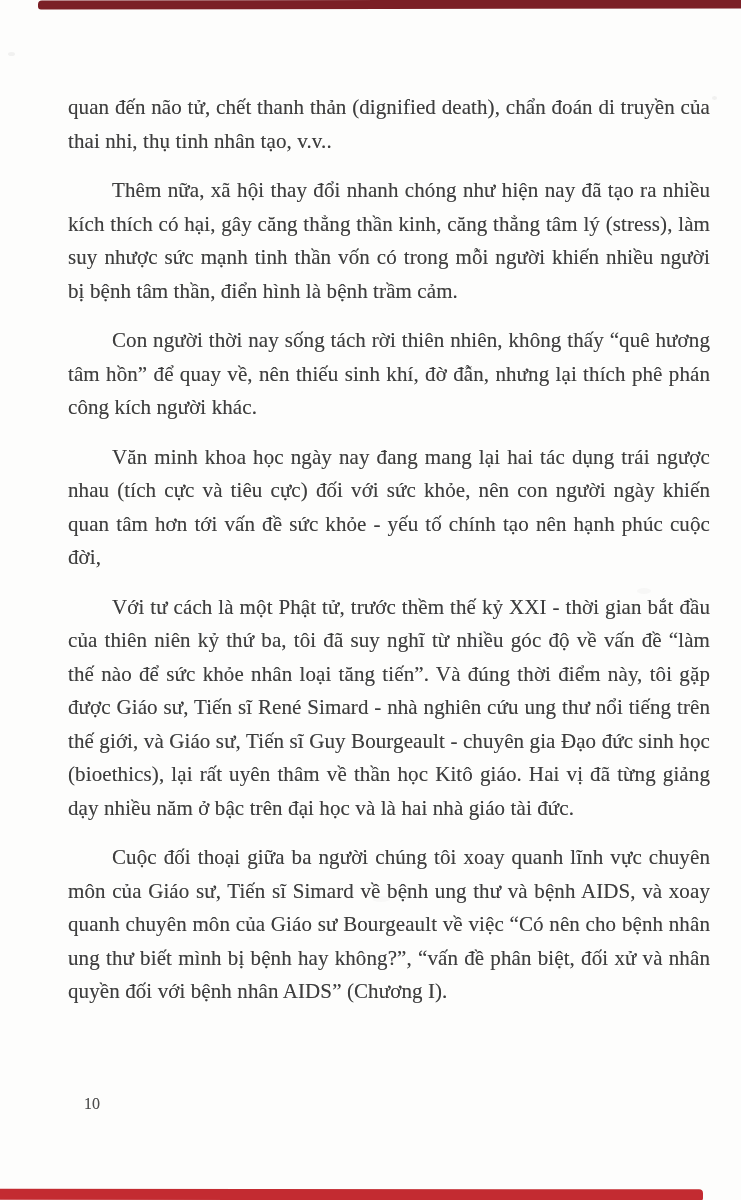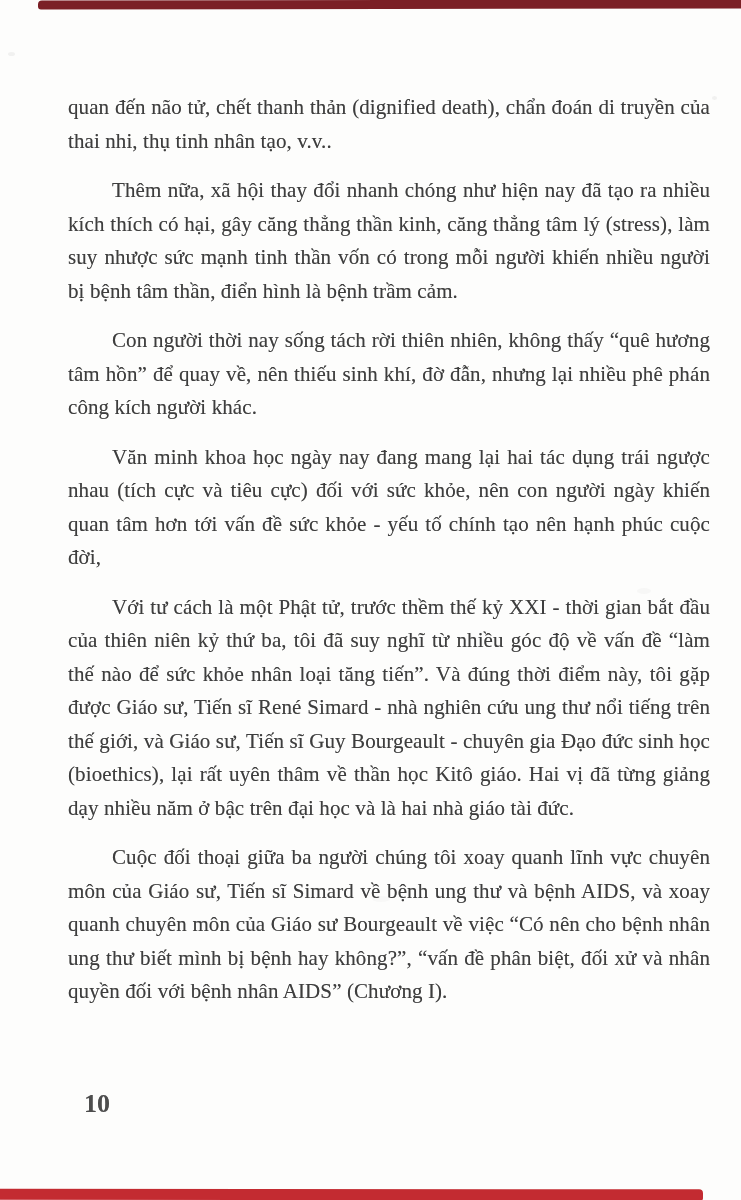--- a/index.html
+++ b/index.html
@@ -52,25 +52,24 @@
     margin: 0 0 16px 0;
     text-indent: 44px;
   }
   .para.no-indent {
     text-indent: 0;
   }
   .page-number {
     position: absolute;
     left: 84px;
     top: 1090px;
-    font-size: 26px;
+    font-size: 16px;
     line-height: 28px;
     color: #4d4d4d;
     text-shadow: 0 0 0.6px rgba(77,77,77,0.4);
-    font-weight: bold;
   }
   
   .speck {
     position: absolute;
     background: #9a9a9a;
     border-radius: 50%;
     z-index: 2;
   }
   .speck-1 { left: 8px;   top: 52px;  width: 7px; height: 4px; opacity: 0.12; }
   .speck-2 { left: 158px; top: 3px;   width: 10px; height: 5px; opacity: 0.08; }
@@ -87,21 +86,21 @@
 
   <div class="speck speck-1"></div>
   <div class="speck speck-2"></div>
   <div class="speck speck-3"></div>
   <div class="speck speck-4"></div>
   <div class="speck speck-5"></div>
 
   <main class="text-block" style="color: rgb(62, 62, 62);">
     <p class="para no-indent">quan đến não tử, chết thanh thản (dignified death), chẩn đoán di truyền của thai nhi, thụ tinh nhân tạo, v.v..</p>
     <p class="para">Thêm nữa, xã hội thay đổi nhanh chóng như hiện nay đã tạo ra nhiều kích thích có hại, gây căng thẳng thần kinh, căng thẳng tâm lý (stress), làm suy nhược sức mạnh tinh thần vốn có trong mỗi người khiến nhiều người bị bệnh tâm thần, điển hình là bệnh trầm cảm.</p>
-    <p class="para">Con người thời nay sống tách rời thiên nhiên, không thấy “quê hương tâm hồn” để quay về, nên thiếu sinh khí, đờ đẫn, nhưng lại nhiều phê phán công kích người khác.</p>
+    <p class="para">Con người thời nay sống tách rời thiên nhiên, không thấy “quê hương tâm hồn” để quay về, nên thiếu sinh khí, đờ đẫn, nhưng lại thích phê phán công kích người khác.</p>
     <p class="para">Văn minh khoa học ngày nay đang mang lại hai tác dụng trái ngược nhau (tích cực và tiêu cực) đối với sức khỏe, nên con người ngày khiến quan tâm hơn tới vấn đề sức khỏe - yếu tố chính tạo nên hạnh phúc cuộc đời,</p>
     <p class="para">Với tư cách là một Phật tử, trước thềm thế kỷ XXI - thời gian bắt đầu của thiên niên kỷ thứ ba, tôi đã suy nghĩ từ nhiều góc độ về vấn đề “làm thế nào để sức khỏe nhân loại tăng tiến”. Và đúng thời điểm này, tôi gặp được Giáo sư, Tiến sĩ René Simard - nhà nghiên cứu ung thư nổi tiếng trên thế giới, và Giáo sư, Tiến sĩ Guy Bourgeault - chuyên gia Đạo đức sinh học (bioethics), lại rất uyên thâm về thần học Kitô giáo. Hai vị đã từng giảng dạy nhiều năm ở bậc trên đại học và là hai nhà giáo tài đức.</p>
     <p class="para">Cuộc đối thoại giữa ba người chúng tôi xoay quanh lĩnh vực chuyên môn của Giáo sư, Tiến sĩ Simard về bệnh ung thư và bệnh AIDS, và xoay quanh chuyên môn của Giáo sư Bourgeault về việc “Có nên cho bệnh nhân ung thư biết mình bị bệnh hay không?”, “vấn đề phân biệt, đối xử và nhân quyền đối với bệnh nhân AIDS” (Chương I).</p>
   </main>
 
   <div class="page-number">10</div>
 
   <div class="edge edge-bottom" style="background: rgb(195, 43, 49);"></div>
 
 </div>

